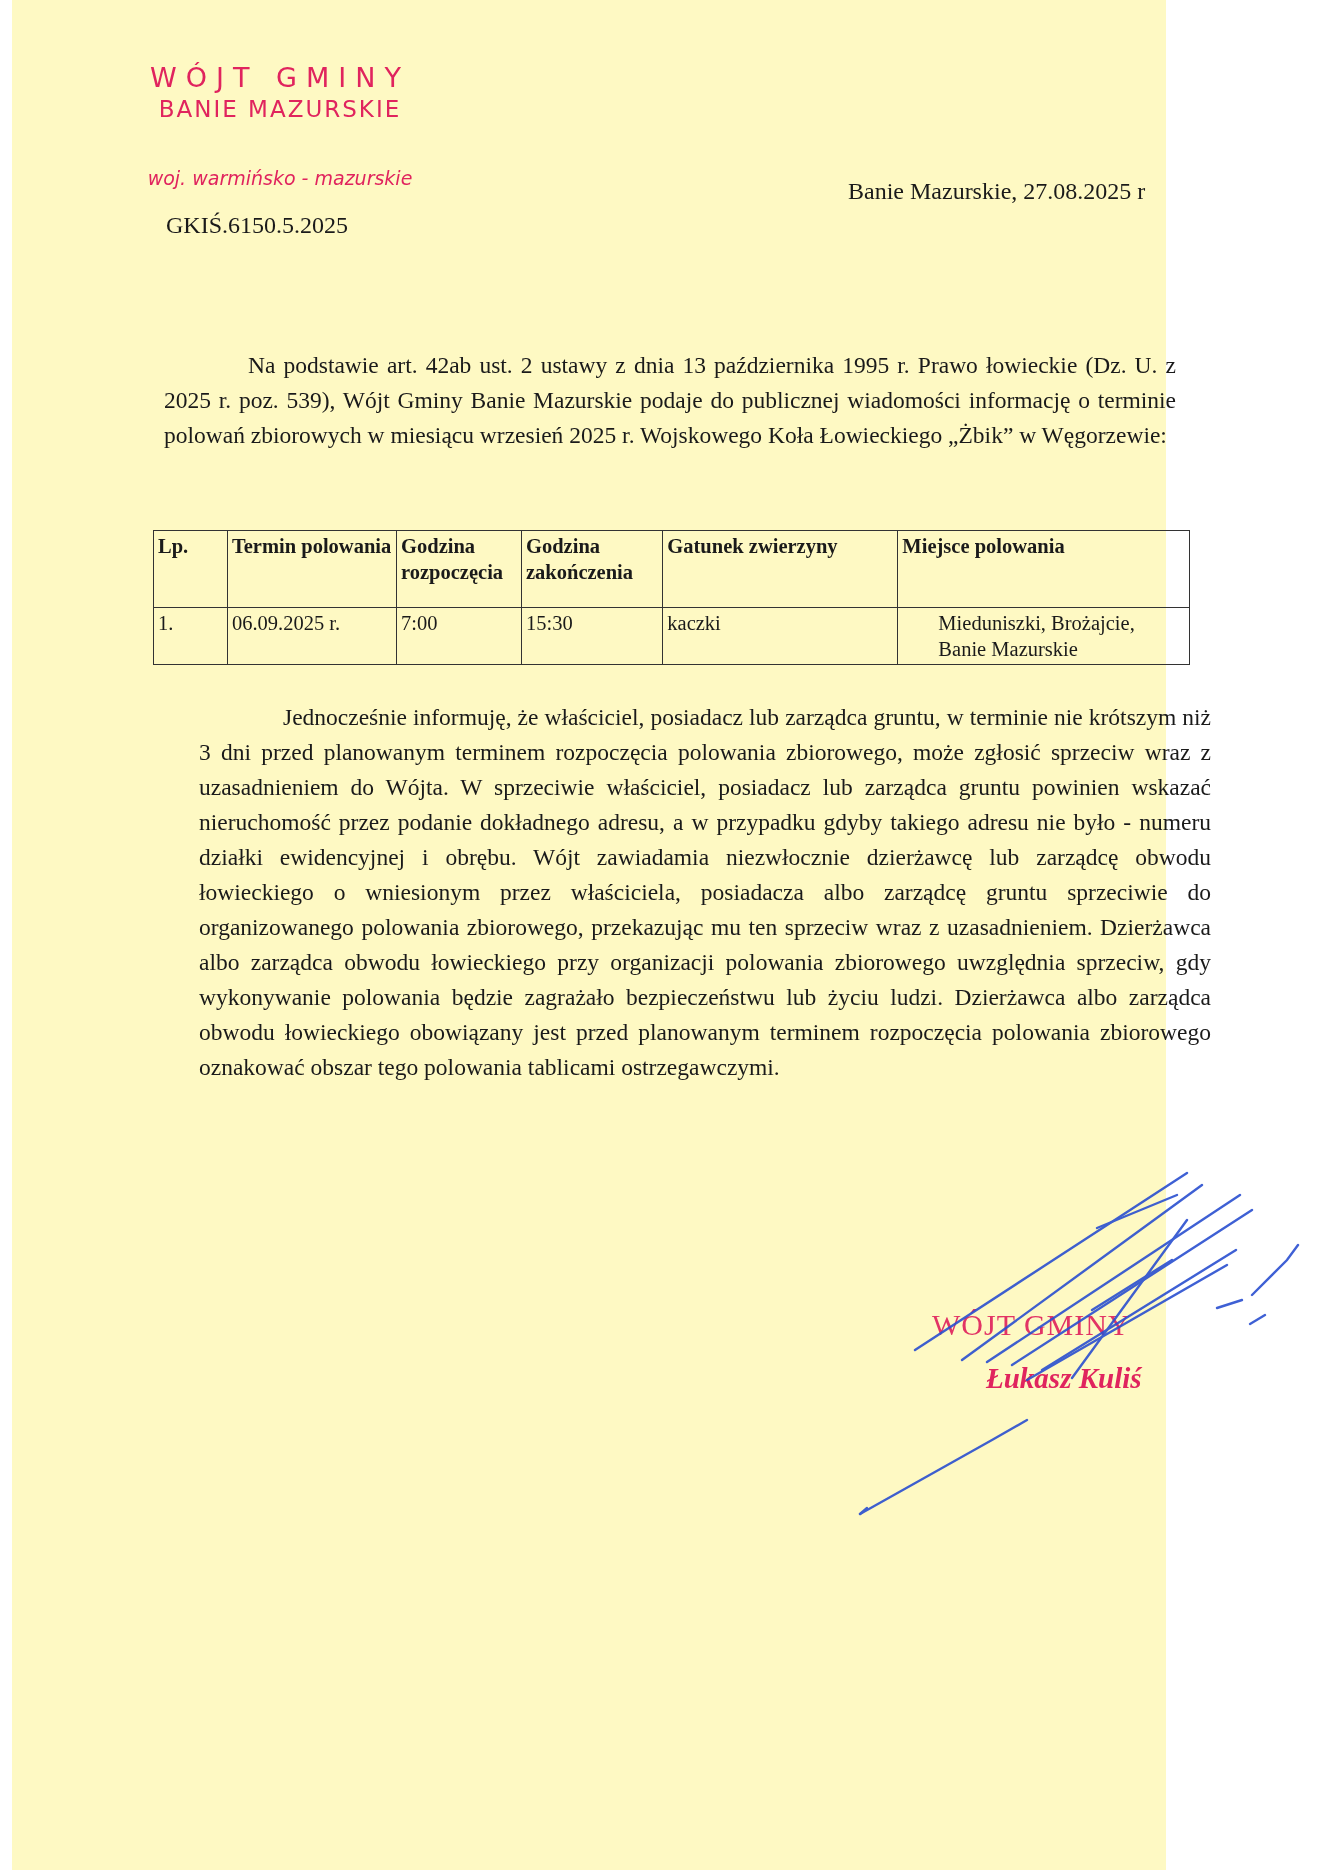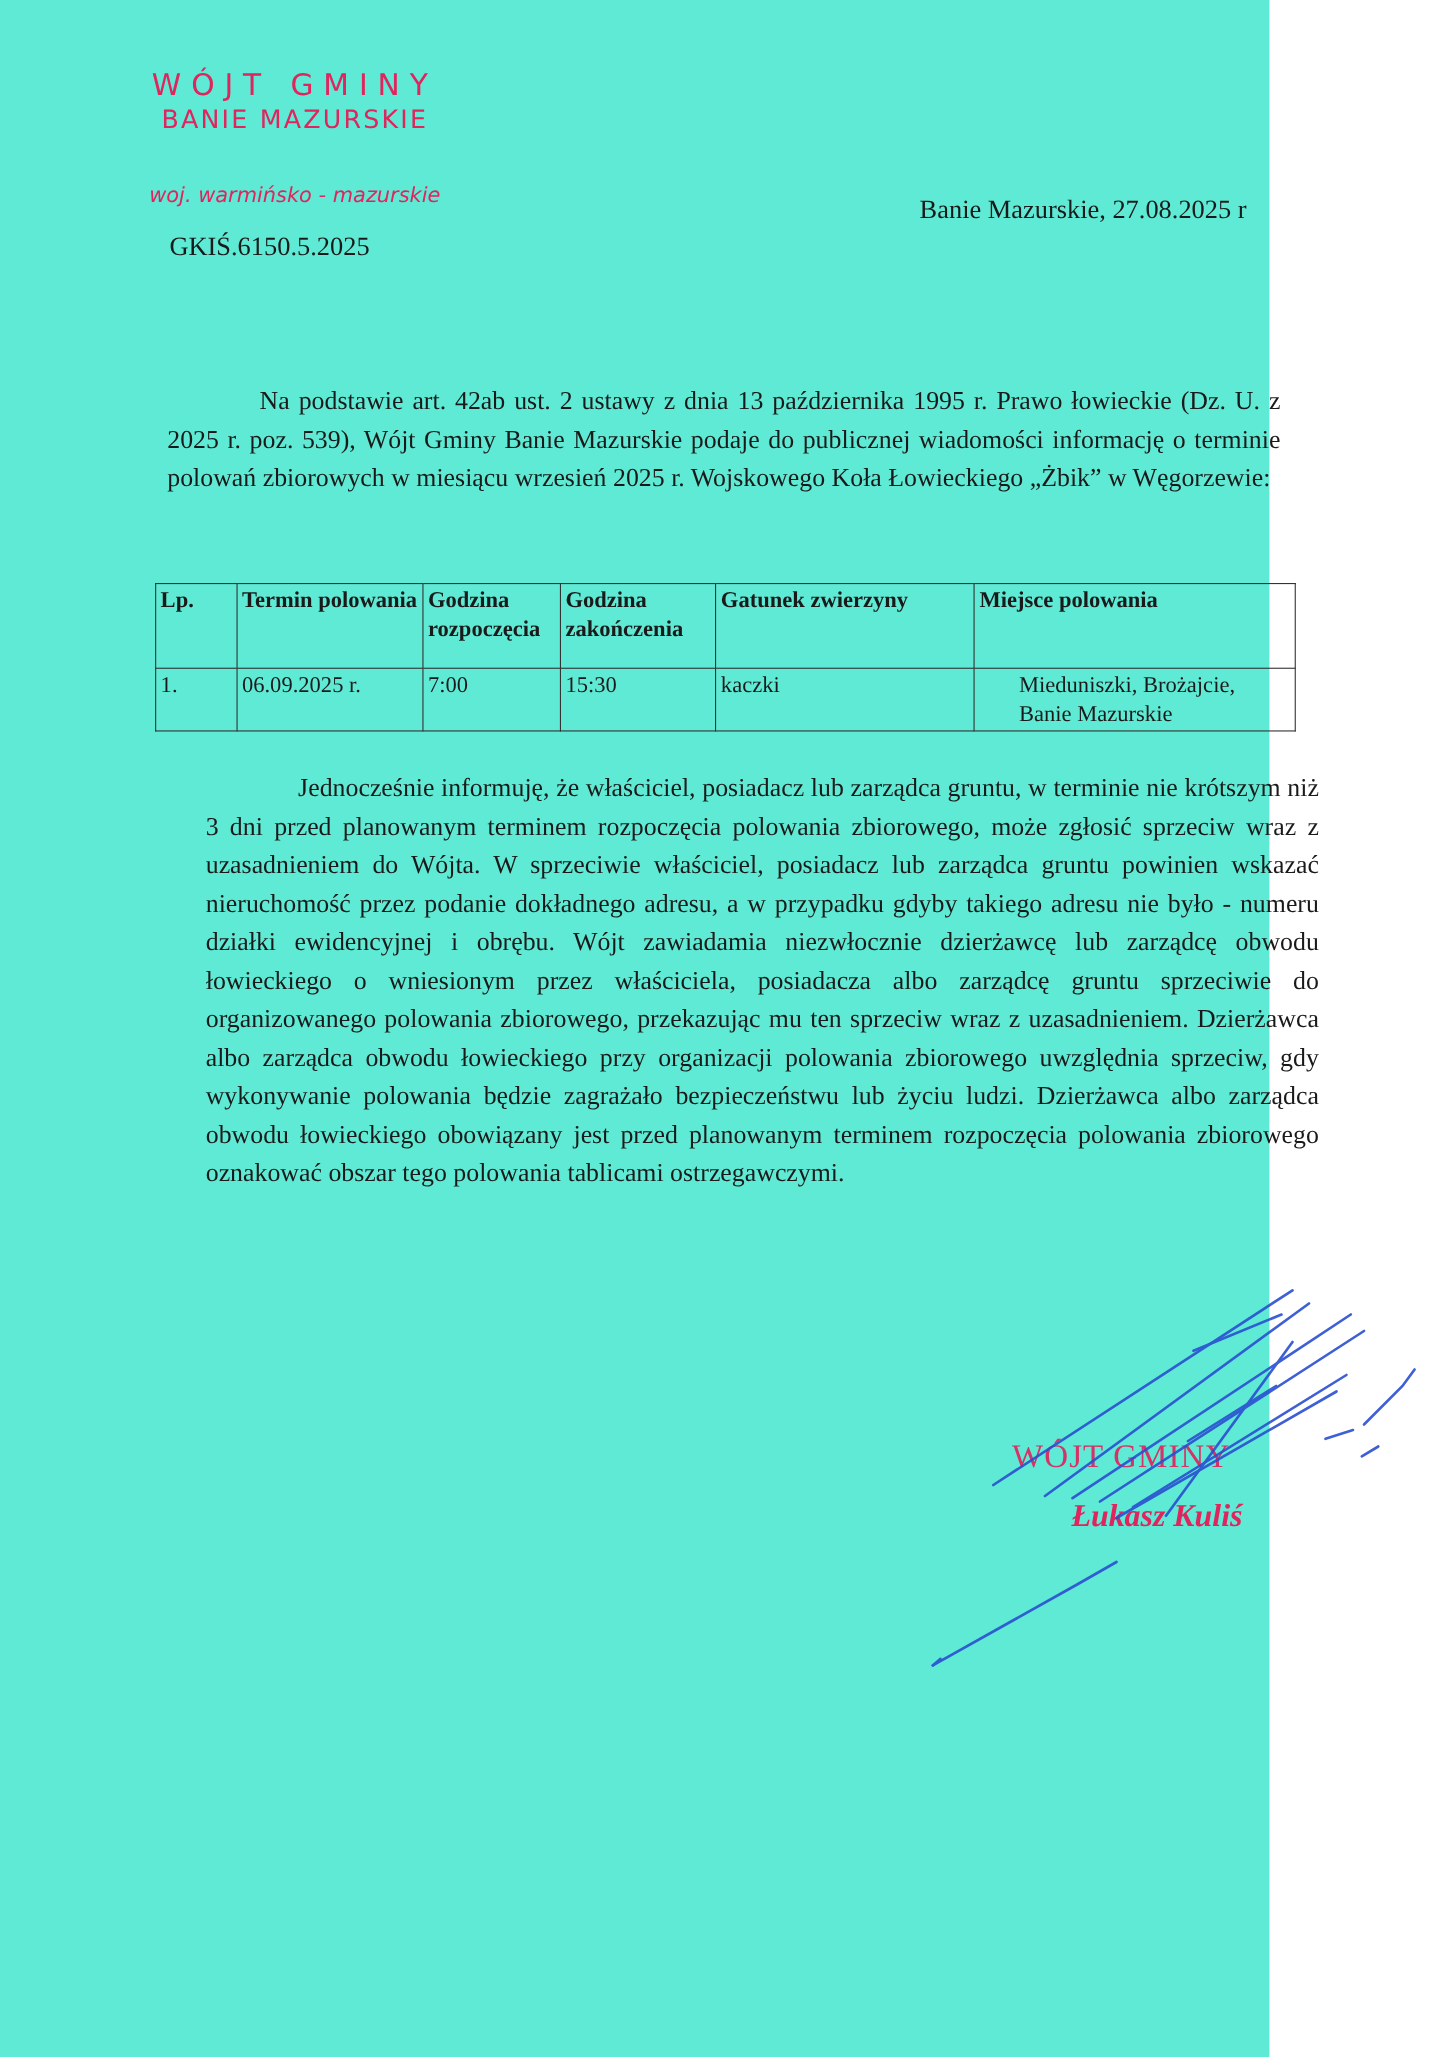--- a/index.html
+++ b/index.html
@@ -1,18 +1,18 @@
 <!DOCTYPE html>
 <html><head>
   <meta charset="utf-8">
   <style>
     html, body { margin: 0; padding: 0; background: #ffffff; }
     body { width: 1322px; height: 1870px; position: relative; overflow: hidden;
            font-family: "Liberation Serif", "DejaVu Serif", serif; color: #1a1a1a; }
-    .page { position: absolute; left: 0; top: 0; width: 1154px; height: 1870px; background: #5eead4; }
+    .page { position: absolute; left: 12px; top: 0; width: 1154px; height: 1870px; background: #fef9c3; }
 
     
     .stamp { position: absolute; left: 118px; top: 62px; color: #e0245e; text-align: center; width: 300px; }
     .stamp .l1 { font-family: "DejaVu Sans", sans-serif; font-size: 27px; letter-spacing: 9px; line-height: 32px; font-weight: normal; }
     .stamp .l2 { font-family: "DejaVu Sans", sans-serif; font-size: 23px; letter-spacing: 2px; line-height: 30px; }
     .stamp .l3 { font-family: "DejaVu Sans", sans-serif; font-size: 19px; font-style: italic; font-weight: normal; line-height: 26px; margin-top: 41px; }
 
     .place-date { position: absolute; left: 836px; top: 178px; font-size: 24px; }
     .ref-number { position: absolute; left: 154px; top: 212px; font-size: 24px; text-align: right; }
 

